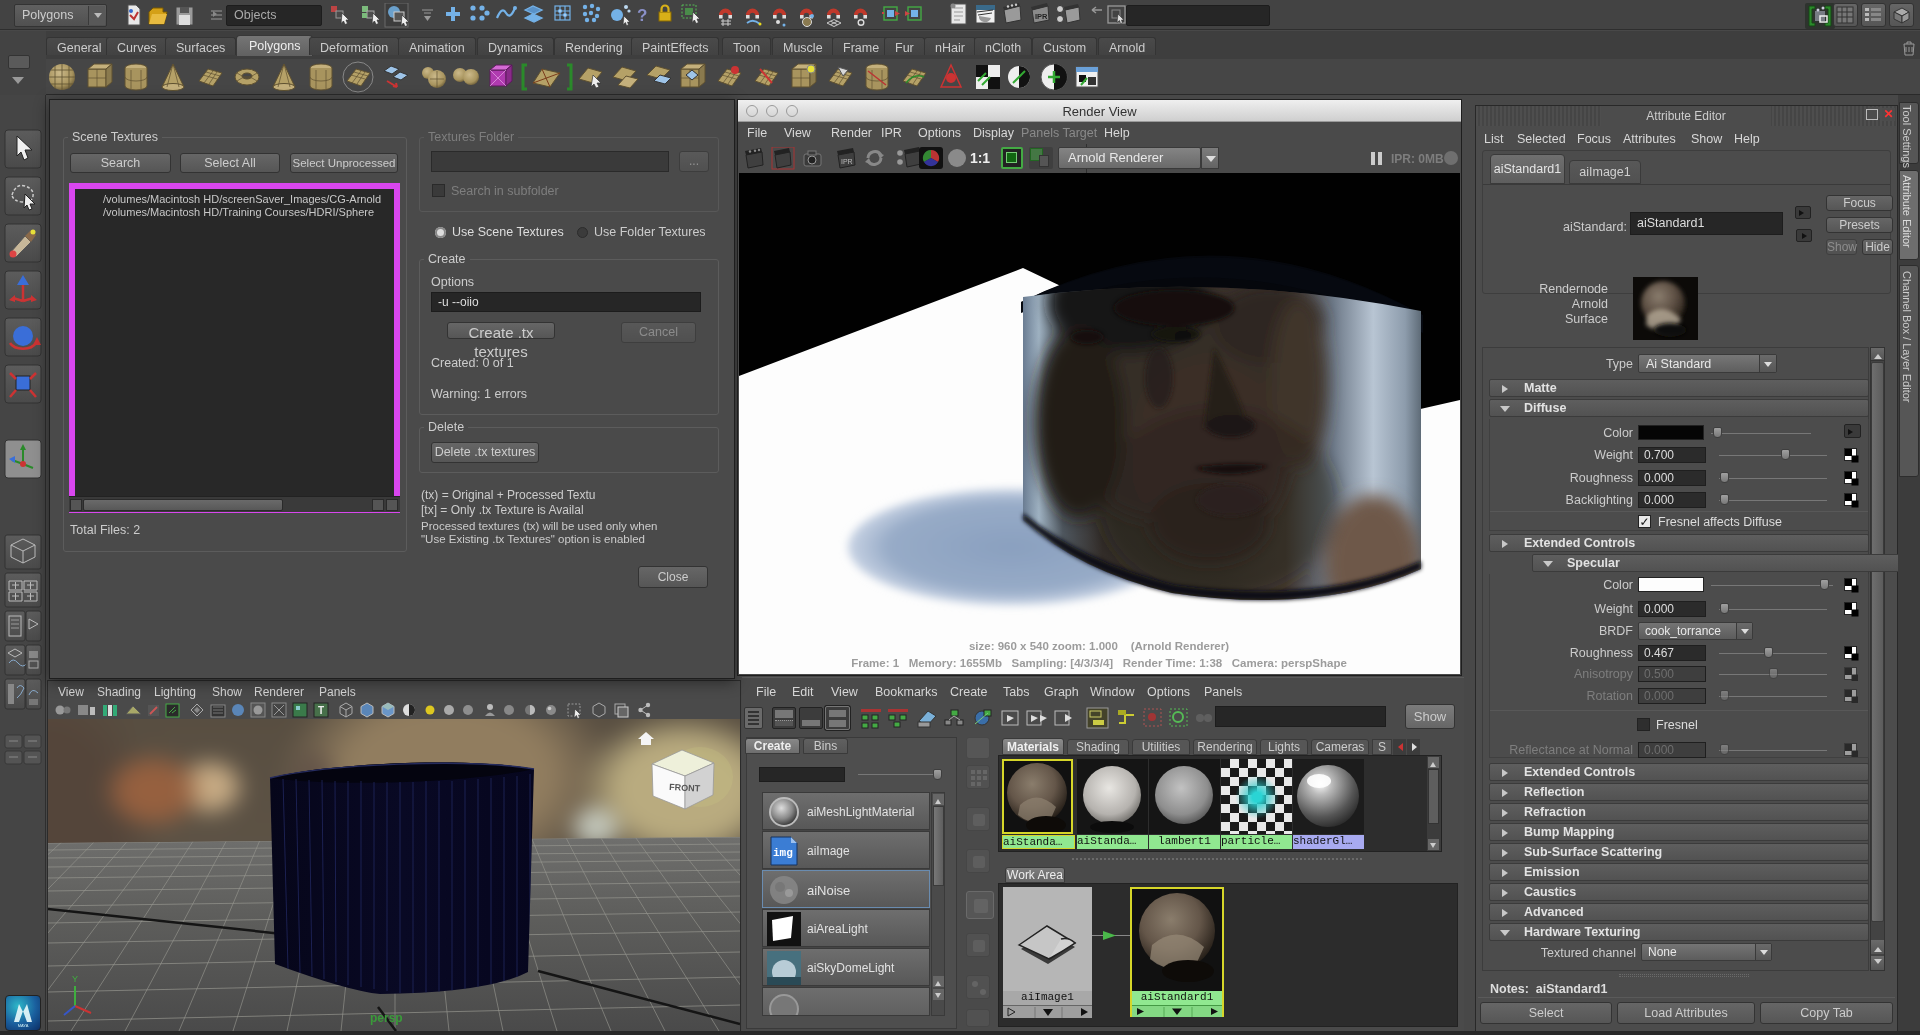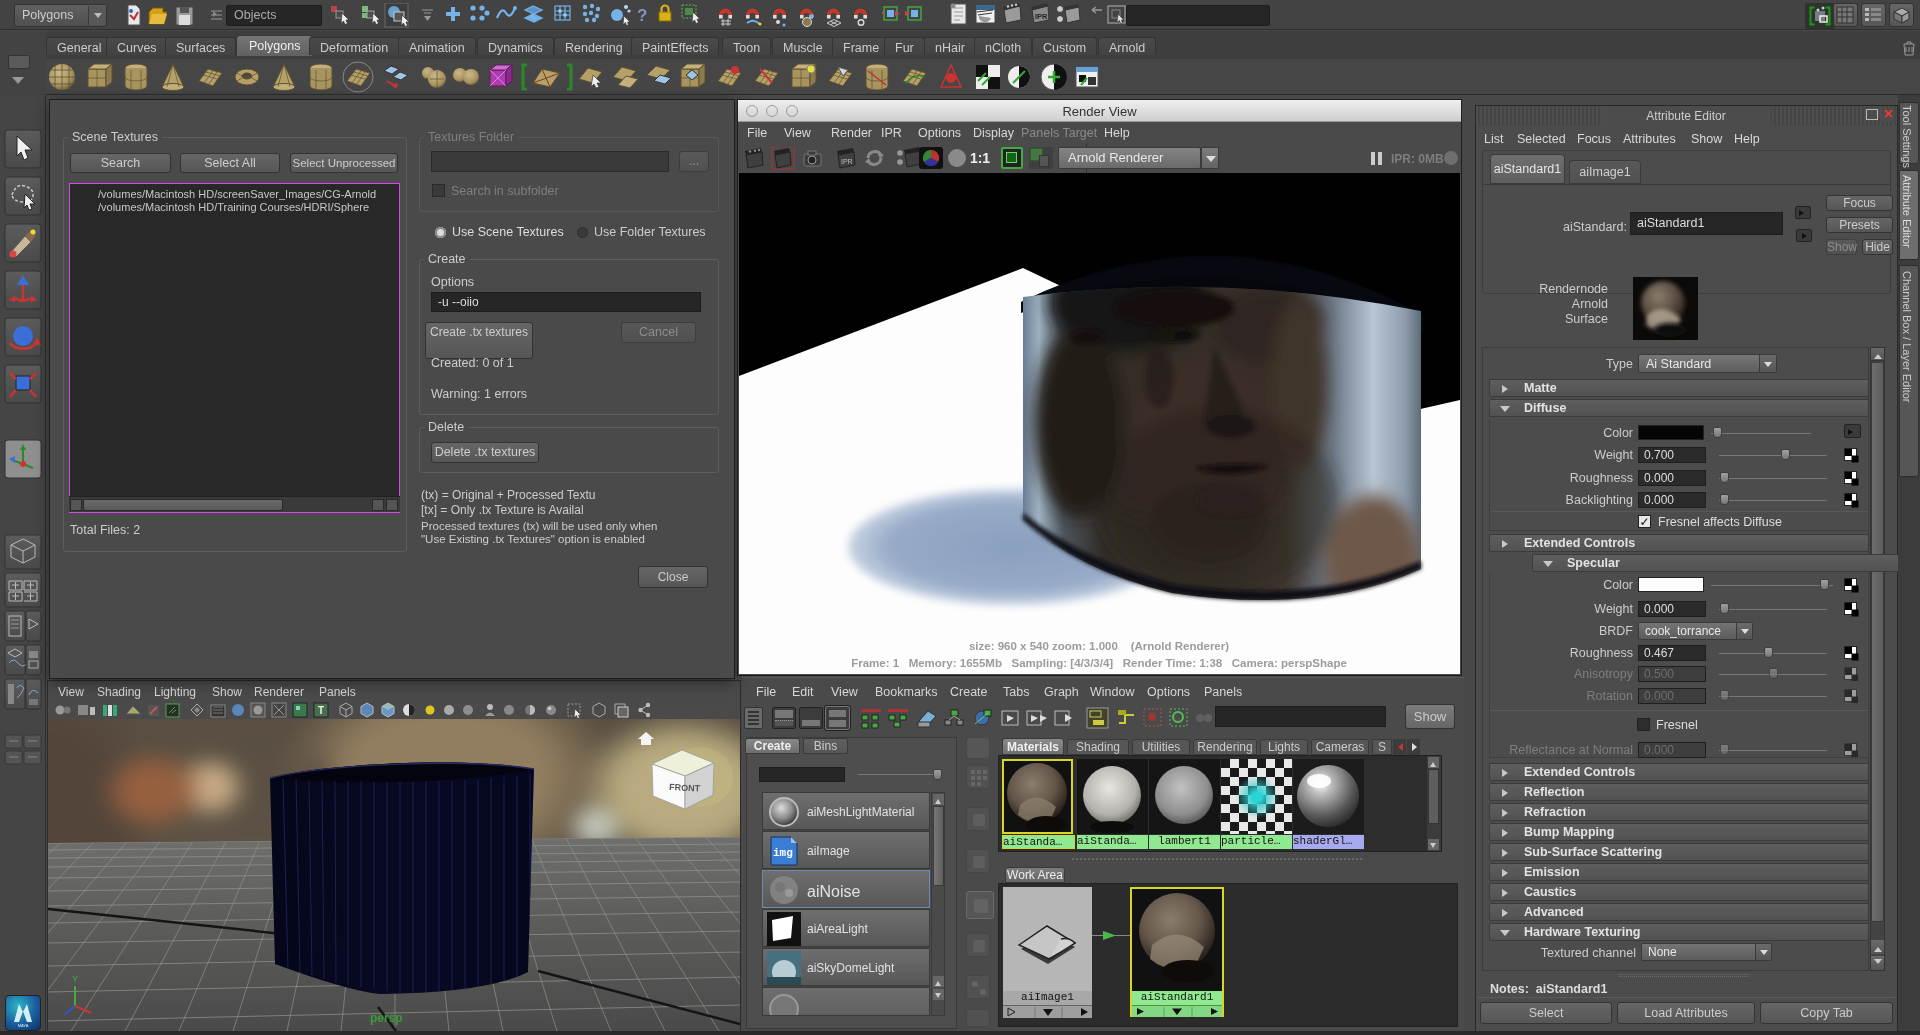--- a/index.html
+++ b/index.html
@@ -823,21 +823,21 @@
           <text x="6" y="22" font-size="11" font-weight="bold" fill="#fff" font-family="Liberation Mono">img</text>
         </svg>
         <span class="abs" style="left:44px;top:12px;font-size:12px;color:#e2e2e2;">aiImage</span>
       </div>
     <div class="abs" style="left:0;top:78px;width:168px;height:38px;background:linear-gradient(#6e6e6e,#585858);border:1px solid #6a8cb0;">
         <svg class="abs" style="left:4px;top:2px;" width="34" height="34">
           <circle cx="17" cy="17" r="14" fill="#8a8a8a" opacity="0.8"></circle>
           <circle cx="13" cy="14" r="5" fill="#777"></circle>
           <circle cx="22" cy="20" r="4" fill="#999"></circle>
         </svg>
-        <span class="abs" style="left:44px;top:12px;font-size:16px;color:#e2e2e2;">aiNoise</span>
+        <span class="abs" style="left:44px;top:12px;font-size:13px;color:#e2e2e2;">aiNoise</span>
       </div>
     <div class="abs" style="left:0;top:117px;width:168px;height:38px;background:linear-gradient(#6e6e6e,#585858);border:1px solid #3a3a3a;">
         <svg class="abs" style="left:4px;top:2px;" width="34" height="34">
           <rect width="34" height="34" fill="#111"></rect>
           <polygon points="5,8 26,4 24,26 6,29" fill="#fff"></polygon>
         </svg>
         <span class="abs" style="left:44px;top:12px;font-size:12px;color:#e2e2e2;">aiAreaLight</span>
       </div>
     <div class="abs" style="left:0;top:156px;width:168px;height:38px;background:linear-gradient(#6e6e6e,#585858);border:1px solid #3a3a3a;">
         <svg class="abs" style="left:4px;top:2px;" width="34" height="34">
@@ -1022,21 +1022,21 @@
 </div>
 
 <div class="abs" id="txman" style="left:49px;top:99px;width:686px;height:580px;background:#4a4a4a;border:1px solid #1e1e1e;box-shadow:0 3px 14px rgba(0,0,0,0.45);">
 
   <fieldset class="abs" style="left:13px;top:30px;width:344px;height:422px;border:1px solid #5c5c5c;border-radius:3px;color:#ccc;">
     <legend style="font-size:12.5px;color:#ccc;margin-left:4px;padding:0 4px;">Scene Textures</legend>
   </fieldset>
   <div class="abs btn" style="left:20px;top:53px;width:101px;height:20px;font-size:12.5px;line-height:18px;">Search</div>
   <div class="abs btn" style="left:130px;top:53px;width:100px;height:20px;font-size:12.5px;line-height:18px;">Select All</div>
   <div class="abs btn" style="left:240px;top:53px;width:108px;height:20px;font-size:11.5px;line-height:18px;white-space:nowrap;overflow:hidden;">Select Unprocessed</div>
-  <div class="abs" style="left:19px;top:83px;width:331px;height:330px;background:#282828;border:1px solid #d946ef;color:#c8c8c8;font-size:11px;line-height:13px;padding:4px 0 0 28px;white-space:nowrap;overflow:hidden;">/volumes/Macintosh HD/screenSaver_Images/CG-Arnold<br>/volumes/Macintosh HD/Training Courses/HDRI/Sphere</div>
+  <div class="abs" style="left:19px;top:83px;width:331px;height:330px;background:#282828;border:6px solid #d946ef;color:#c8c8c8;font-size:11px;line-height:13px;padding:4px 0 0 28px;white-space:nowrap;overflow:hidden;">/volumes/Macintosh HD/screenSaver_Images/CG-Arnold<br>/volumes/Macintosh HD/Training Courses/HDRI/Sphere</div>
 
   <div class="abs" style="left:19px;top:396px;width:331px;height:16px;background:#3a3a3a;border-top:1px solid #222;">
     <div class="abs" style="left:1px;top:2px;width:12px;height:12px;background:#555;border:1px solid #2a2a2a;"></div>
     <div class="abs" style="left:14px;top:2px;width:200px;height:12px;background:linear-gradient(#6a6a6a,#585858);border:1px solid #2a2a2a;border-radius:2px;"></div>
     <div class="abs" style="left:303px;top:2px;width:12px;height:12px;background:#555;border:1px solid #2a2a2a;"></div>
     <div class="abs" style="left:317px;top:2px;width:12px;height:12px;background:#555;border:1px solid #2a2a2a;"></div>
   </div>
   <div class="abs" style="left:20px;top:423px;font-size:12.5px;color:#ccc;">Total Files: 2</div>
 
   <fieldset class="abs" style="left:369px;top:30px;width:300px;height:82px;border:1px solid #585858;border-radius:3px;">
@@ -1050,21 +1050,21 @@
   <div class="abs" style="left:385px;top:127px;width:11px;height:11px;border-radius:50%;background:#ddd;box-shadow:inset 0 0 0 2px #888;"></div>
   <div class="abs" style="left:402px;top:125px;font-size:12.5px;color:#ddd;">Use Scene Textures</div>
   <div class="abs" style="left:527px;top:127px;width:11px;height:11px;border-radius:50%;background:#3b3b3b;border:1px solid #2c2c2c;"></div>
   <div class="abs" style="left:544px;top:125px;font-size:12.5px;color:#ccc;">Use Folder Textures</div>
 
   <fieldset class="abs" style="left:369px;top:152px;width:300px;height:163px;border:1px solid #5c5c5c;border-radius:3px;">
     <legend style="font-size:12.5px;color:#ccc;margin-left:4px;padding:0 4px;">Create</legend>
   </fieldset>
   <div class="abs" style="left:381px;top:175px;font-size:12.5px;color:#ccc;">Options</div>
   <div class="abs" style="left:381px;top:192px;width:270px;height:20px;background:#262626;border:1px solid #1c1c1c;color:#ddd;font-size:12px;line-height:18px;padding-left:6px;">-u --oiio</div>
-  <div class="abs btn" style="left:375px;top:222px;width:108px;height:37px;font-size:12px;line-height:19px;">Create .tx textures</div>
+  <div class="abs btn" style="left:397px;top:222px;width:108px;height:17px;font-size:15px;line-height:19px;">Create .tx textures</div>
   <div class="abs btn" style="left:571px;top:222px;width:75px;height:21px;opacity:0.5;font-size:12.5px;line-height:19px;">Cancel</div>
   <div class="abs" style="left:381px;top:256px;font-size:12.5px;color:#ccc;">Created: 0 of 1</div>
   <div class="abs" style="left:381px;top:287px;font-size:12.5px;color:#ccc;">Warning: 1 errors</div>
 
   <fieldset class="abs" style="left:369px;top:320px;width:300px;height:53px;border:1px solid #5c5c5c;border-radius:3px;">
     <legend style="font-size:12.5px;color:#ccc;margin-left:4px;padding:0 4px;">Delete</legend>
   </fieldset>
   <div class="abs btn" style="left:381px;top:342px;width:108px;height:21px;font-size:12.5px;line-height:19px;">Delete .tx textures</div>
 
   <div class="abs" style="left:371px;top:388px;width:320px;font-size:12px;color:#ccc;line-height:14.5px;">(tx) = Original + Processed Textu<br>[tx] = Only .tx Texture is Availal</div>

